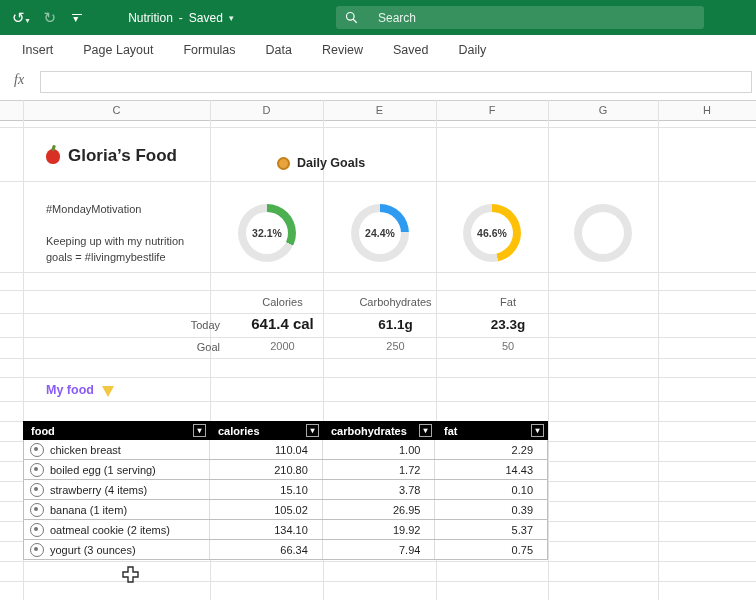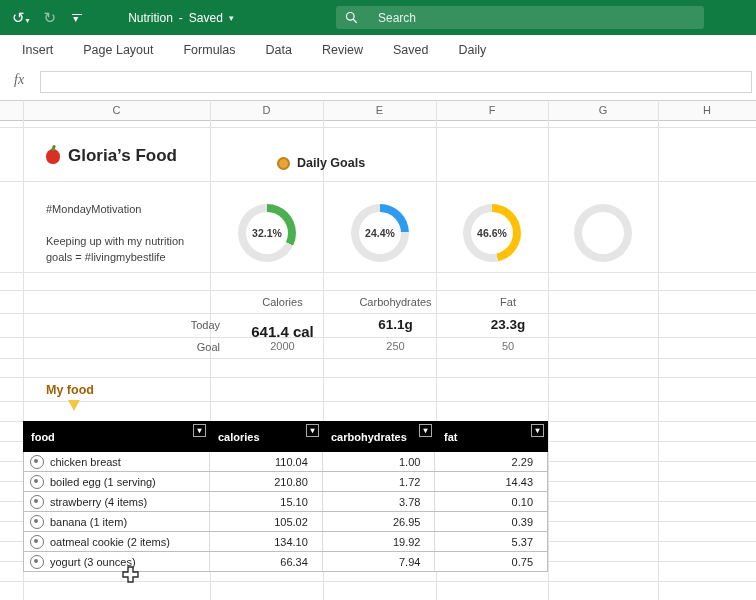--- a/index.html
+++ b/index.html
@@ -49,30 +49,30 @@
   .motiv2{left:30px;top:235px;}
   .motiv3{left:30px;top:251px;}
 
   .donut{position:absolute;top:204px;width:58px;height:58px;border-radius:50%;z-index:3;}
   .donut::before{content:"";position:absolute;left:8px;top:8px;width:42px;height:42px;border-radius:50%;background:#fff;}
   .donut .pct{position:absolute;left:0;top:0;width:58px;height:58px;display:flex;align-items:center;justify-content:center;font-size:10.5px;font-weight:700;color:#3A3A3A;}
 
   .col-label{top:296px;text-align:center;color:#595959;}
   .today-label{left:23px;top:319px;width:181px;text-align:right;color:#595959;}
   .goal-label{left:23px;top:341px;width:181px;text-align:right;color:#595959;}
-  .today-val-big{top:323px;text-align:center;font-size:15px;font-weight:700;color:#1A1A1A;}
+  .today-val-big{top:315px;text-align:center;font-size:15px;font-weight:700;color:#1A1A1A;}
   .today-val{top:317px;text-align:center;font-size:13.5px;font-weight:700;color:#1A1A1A;}
   .goal-val{top:340px;text-align:center;color:#707070;}
 
-  .my-food{left:30px;top:383px;display:flex;align-items:center;font-size:12.5px;font-weight:700;color:#a16207;flex-direction:column;}
+  .my-food{left:30px;top:383px;display:flex;align-items:center;font-size:12.5px;font-weight:700;color:#8b5cf6;}
   .hand-icon{display:inline-block;width:0;height:0;border-left:6px solid transparent;border-right:6px solid transparent;border-top:11px solid #F2C744;margin-left:8px;margin-top:3px;}
 
   
   .food-table{position:absolute;left:23px;top:421px;width:525px;z-index:4;font-size:11px;}
-  .t-head{display:flex;height:31px;background:#000;color:#fff;}
+  .t-head{display:flex;height:19px;background:#000;color:#fff;}
   .th{position:relative;display:flex;align-items:center;box-sizing:border-box;padding-left:8px;font-weight:700;}
   .filter-btn{position:absolute;right:4px;top:3px;width:13px;height:13px;border:1px solid #A9A9A9;display:flex;align-items:center;justify-content:center;box-sizing:border-box;}
   .filter-btn::after{content:"▾";color:#fff;font-size:8px;line-height:1;}
   .tr{display:flex;height:19px;background:#fff;border-bottom:1px solid #BFBFBF;border-left:1px solid #BFBFBF;border-right:1px solid #BFBFBF;box-sizing:content-box;}
   .td{box-sizing:border-box;display:flex;align-items:center;color:#1F1F1F;border-right:1px solid #DCDCDC;}
   .td:last-child{border-right:none;}
   .td.food{padding-left:6px;}
   .td.num{justify-content:flex-end;padding-right:14px;}
   .w-food{width:187px;}.w-cal{width:113px;}.w-carb{width:113px;}.w-fat{width:112px;}
   .fico{width:12px;height:12px;border-radius:50%;border:1px solid #777;display:inline-block;margin-right:6px;position:relative;background:#fff;flex:0 0 auto;}

